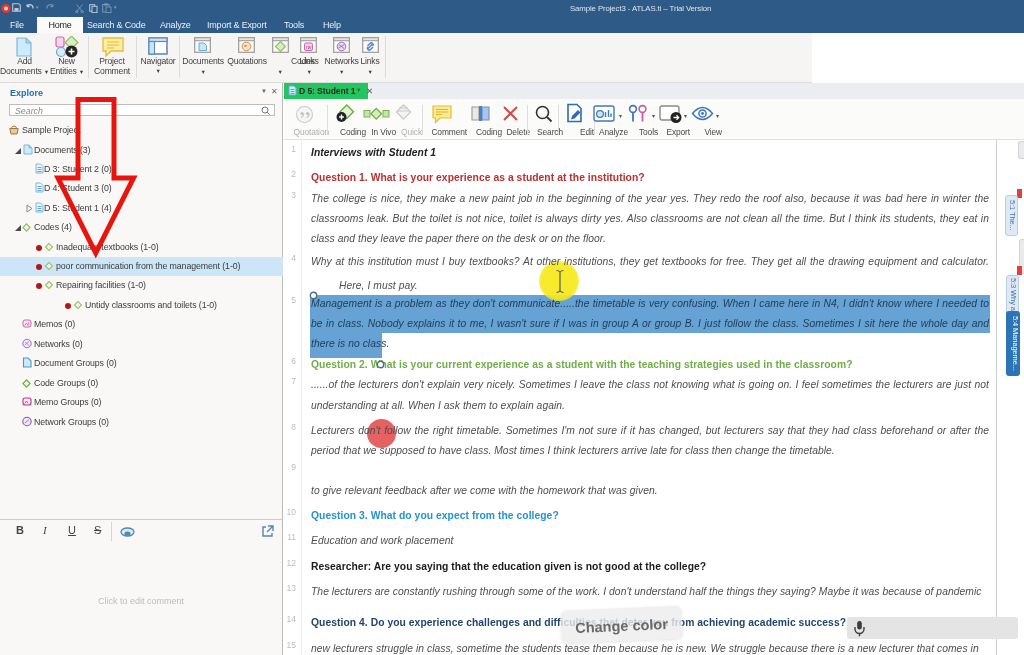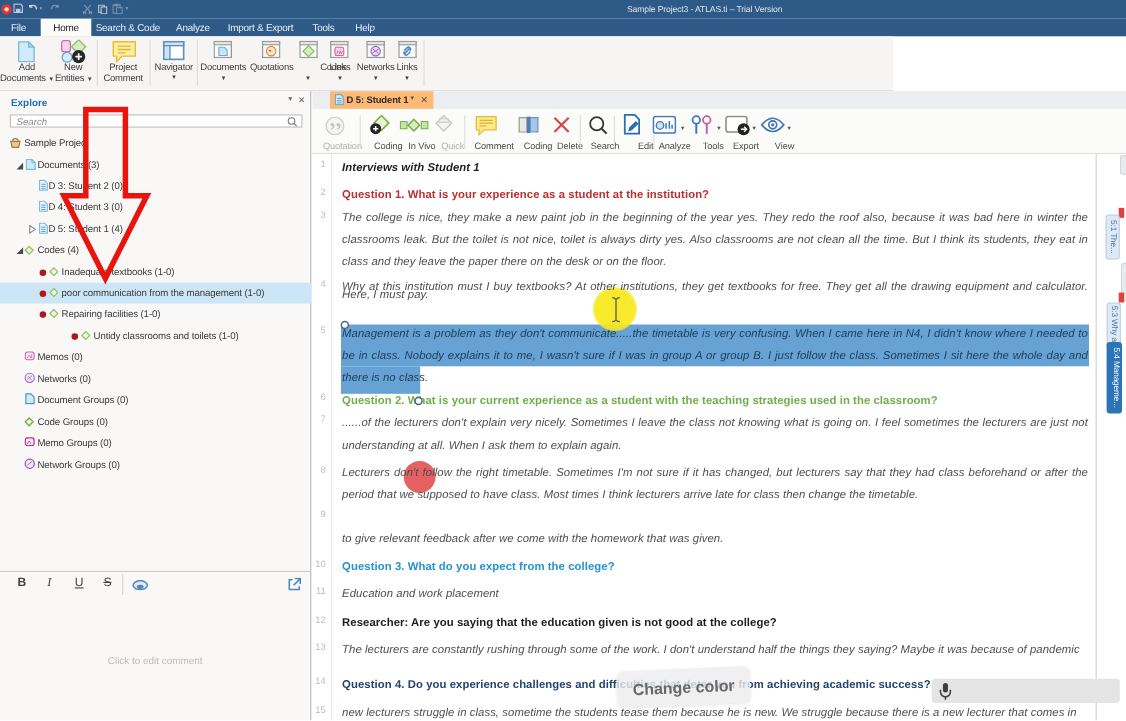--- a/index.html
+++ b/index.html
@@ -35,21 +35,21 @@
 .cnt-dia { position:absolute; top:4px; width:9px; height:9px; }
 
 
 #cbar { position:absolute; left:0; top:436px; width:282px; height:24px; border-top:1px solid #cccccc; }
 .cbtn { position:absolute; top:4px; font-size:11px; color:#444; }
 #clickedit { position:absolute; left:0; top:513px; width:282px; text-align:center; font-size:9px; color:#bcbcbc; }
 
 
 #docpanel { position:absolute; left:284px; top:83px; width:740px; height:572px; background:#ffffff; }
 #tabbar { position:absolute; left:0; top:0; width:740px; height:16px; background:#ebedf0; }
-#activetab { position:absolute; left:16px; top:0; width:94px; height:16px; background:#fdba74; font-size:10px; color:#2a2a2a; }
+#activetab { position:absolute; left:0; top:0; width:84px; height:16px; background:#22c55e; font-size:10px; color:#2a2a2a; }
 #toolbar { position:absolute; left:0; top:16px; width:740px; height:41px; background:#fbfbfa; border-bottom:1px solid #e0e0e0; }
 .tsep { position:absolute; top:6px; width:1px; height:30px; background:#dddddd; }
 .tlabel { position:absolute; top:28px; font-size:8.4px; letter-spacing:-0.1px; color:#4a4a4a; text-align:right; white-space:nowrap; }
 .tlabel.dis { color:#b0b0b0; }
 .tdrop { position:absolute; top:13px; font-size:6px; color:#555; }
 
 #content { position:absolute; left:0; top:57px; width:740px; height:515px; background:#fff; }
 .pnum { position:absolute; font-size:8.5px; color:#bcbcbc; width:12px; text-align:right; left:0px; }
 .dline { position:absolute; left:27px; width:678px; font-size:10.3px; line-height:20px; color:#4e4e4e; letter-spacing:0.06px; }
 .just { text-align:justify; text-align-last:justify; }
@@ -471,21 +471,21 @@
     <div class="pnum" style="top:4.4px;">1</div>
     <div class="dline hd" style="top:3.4px;font-style:italic;">Interviews with Student 1</div>
     <div class="pnum" style="top:29.2px;">2</div>
     <div class="dline hd" style="top:28.2px;color:#bb2f2f;">Question 1. What is your experience as a student at the institution?</div>
     <div class="pnum" style="top:49.6px;">3</div>
     <div class="dline ital just" style="top:48.6px;">The college is nice, they make a new paint job in the beginning of the year yes. They redo the roof also, because it was bad here in winter the</div>
     <div class="dline ital just" style="top:68.7px;">classrooms leak. But the toilet is not nice, toilet is always dirty yes. Also classrooms are not clean all the time. But I think its students, they eat in</div>
     <div class="dline ital" style="top:88.8px;">class and they leave the paper there on the desk or on the floor.</div>
     <div class="pnum" style="top:112.5px;">4</div>
     <div class="dline ital just" style="top:111.5px;">Why at this institution must I buy textbooks? At other institutions, they get textbooks for free. They get all the drawing equipment and calculator.</div>
-    <div class="dline ital" style="top:119px;">Here, I must pay.</div>
+    <div class="dline ital" style="top:136px;margin-left:28px;">Here, I must pay.</div>
     <div class="pnum" style="top:155.2px;">5</div>
     <div class="dline ital just sel2" style="top:154.2px;">Management is a problem as they don't communicate.....the timetable is very confusing. When I came here in N4, I didn't know where I needed to</div>
     <div class="dline ital just sel2" style="top:174.3px;">be in class. Nobody explains it to me, I wasn't sure if I was in group A or group B. I just follow the class. Sometimes I sit here the whole day and</div>
     <div class="dline ital sel2" style="top:194.3px;">there is no class.</div>
     <div class="pnum" style="top:216.3px;">6</div>
     <div class="dline hd" style="top:215.3px;color:#6fae49;">Question 2. What is your current experience as a student with the teaching strategies used in the classroom?</div>
     <div class="pnum" style="top:236.4px;">7</div>
     <div class="dline ital just" style="top:235.4px;">......of the lecturers don't explain very nicely. Sometimes I leave the class not knowing what is going on. I feel sometimes the lecturers are just not</div>
     <div class="dline ital" style="top:255.5px;">understanding at all. When I ask them to explain again.</div>
     <div class="pnum" style="top:282.4px;">8</div>

